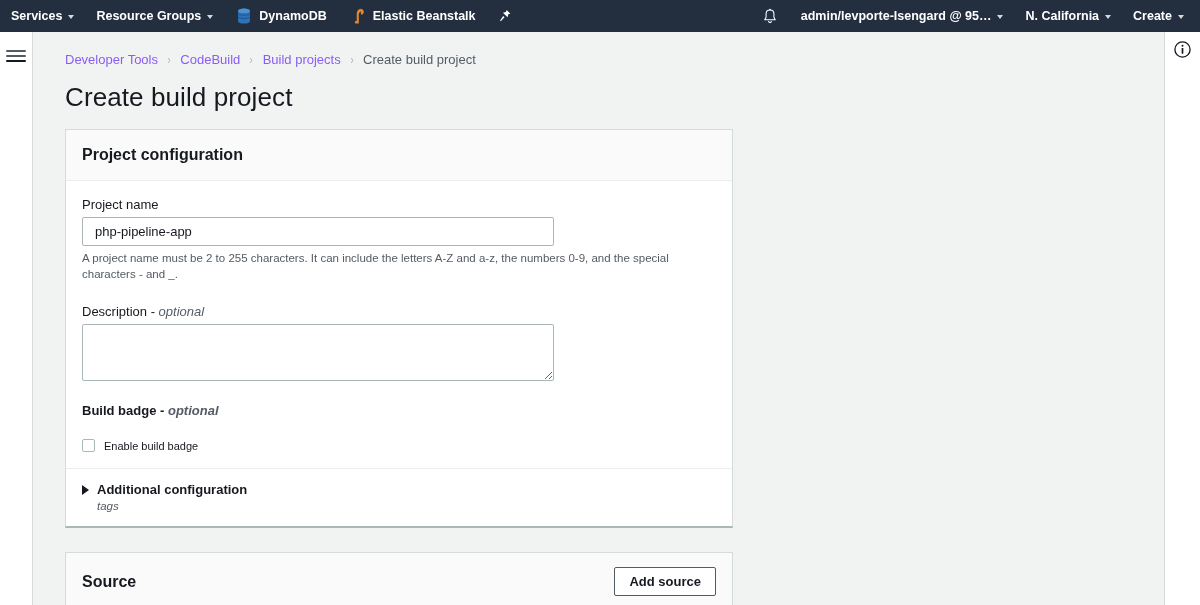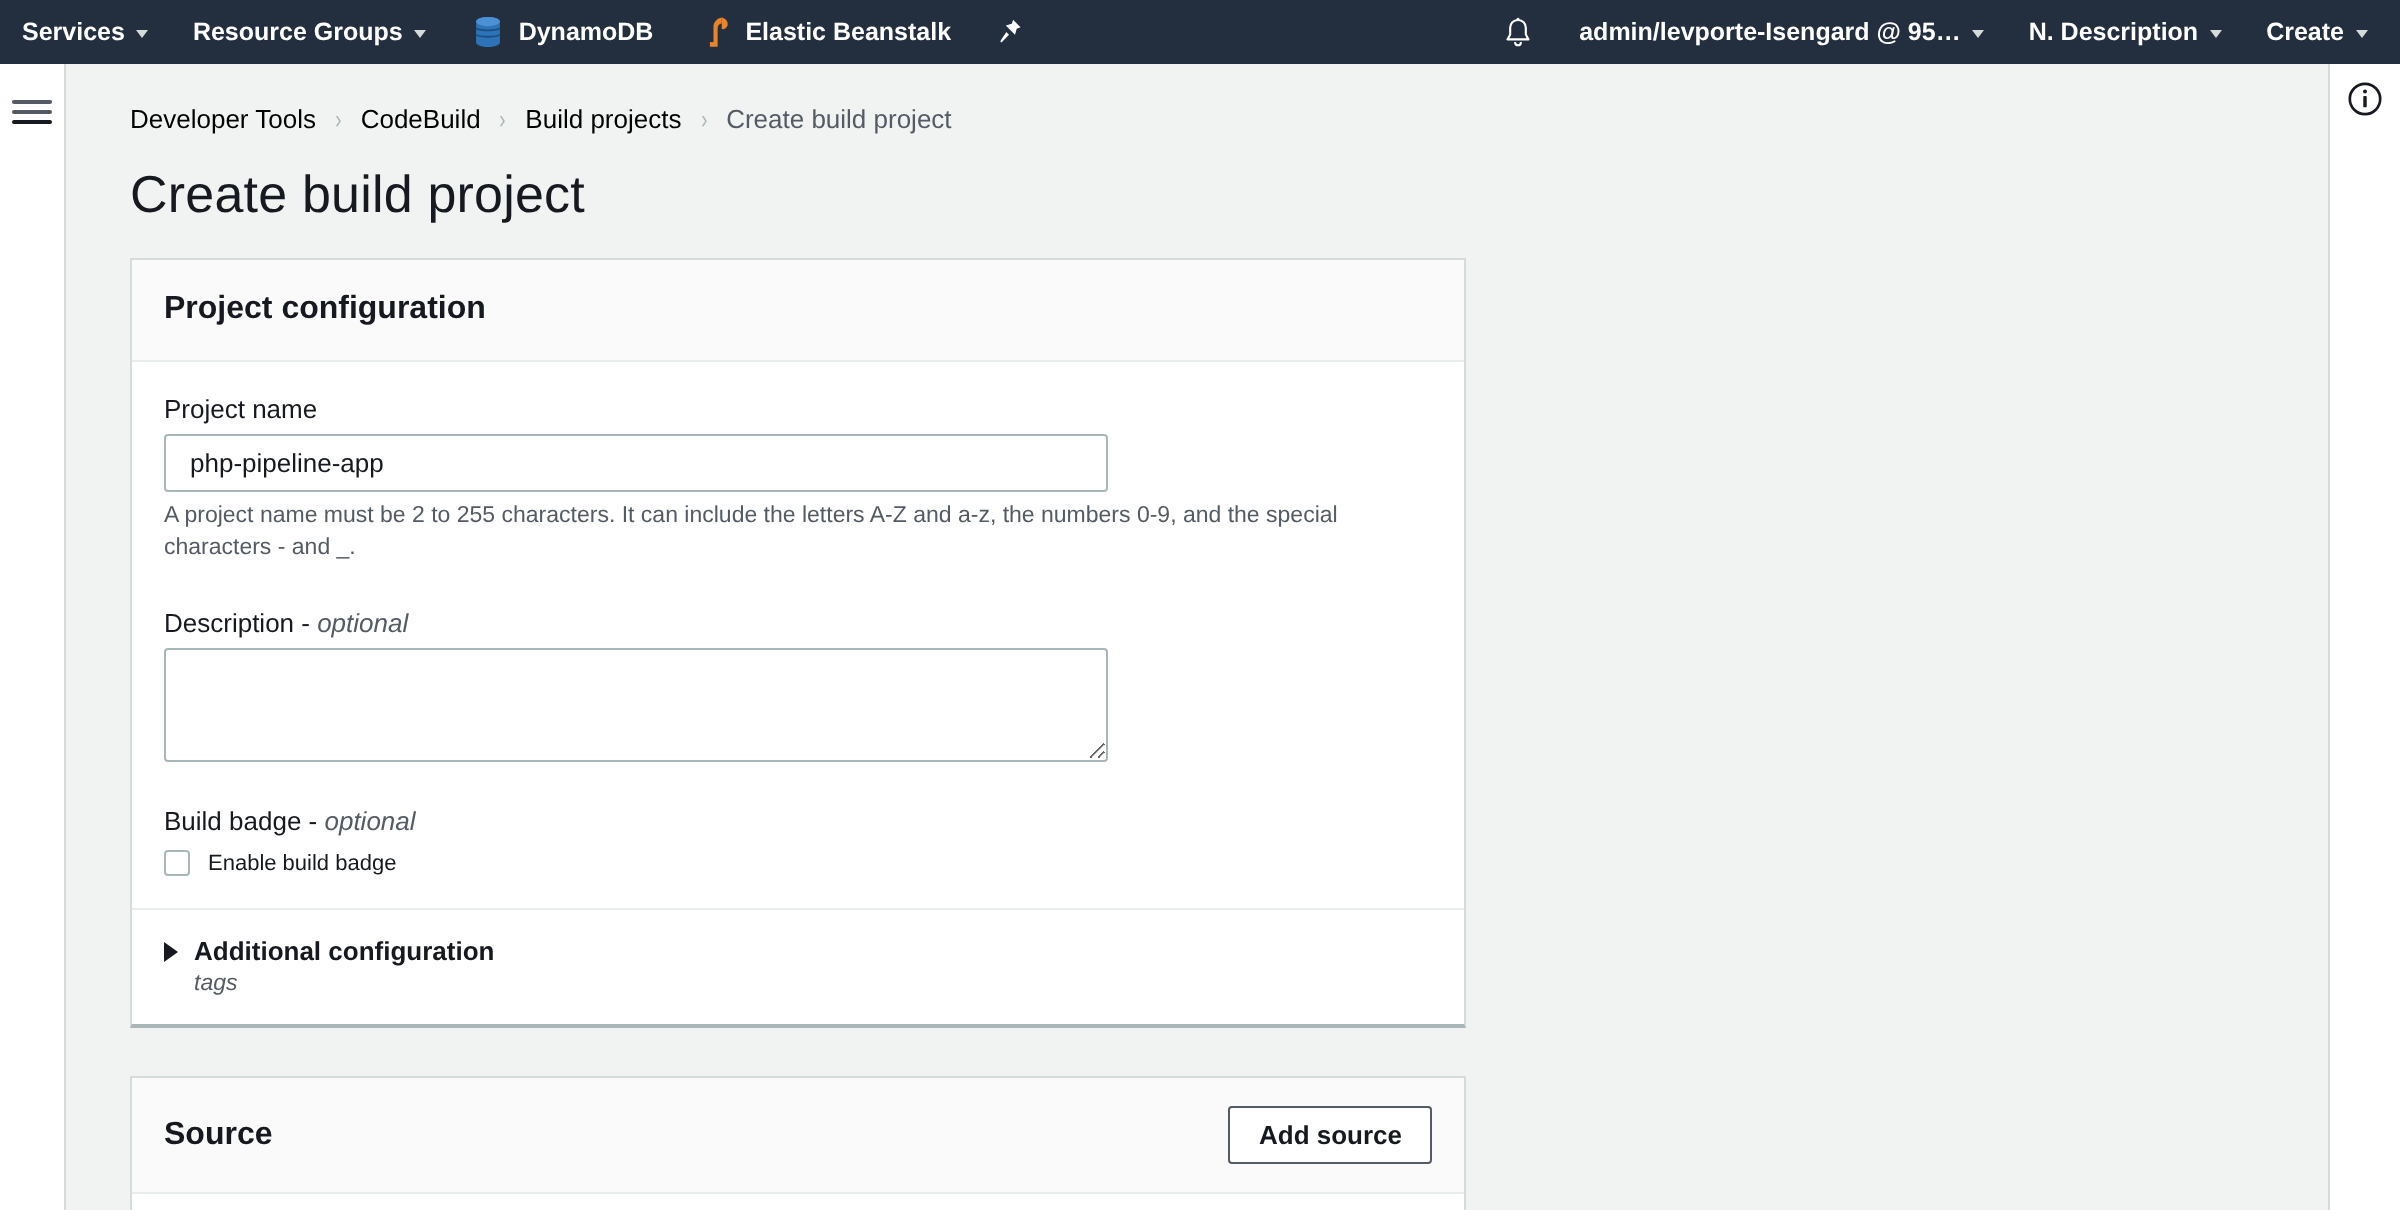--- a/index.html
+++ b/index.html
@@ -92,21 +92,21 @@
   }
   .info-icon { cursor: pointer; display: block; }
 
   
   #breadcrumb {
     display: flex; align-items: center;
     padding: 18px 0 0 0;
     font-size: 13px;
     height: 36px;
   }
-  .crumb { color: #000000; cursor: pointer; white-space: nowrap; }
+  .crumb { color: #8b5cf6; cursor: pointer; white-space: nowrap; }
   .crumb.current { color: #545b64; cursor: default; }
   .crumb-sep {
     color: #aab7b8; margin: 0 9px; font-size: 13px;
     transform: scaleX(.72); display: inline-block;
   }
 
   
   #page-title {
     font-size: 26px; font-weight: normal; color: #16191f;
     margin: 14px 0 16px 0; letter-spacing: .1px;
@@ -172,21 +172,22 @@
     font-size: 13px; color: #16191f;
     background: #ffffff;
     font-family: "Liberation Sans", sans-serif;
     resize: vertical;
     outline: none;
     display: block;
   }
 
   .group-label {
     font-size: 13px; color: #16191f;
-    margin: 22px 0 7px 0;
+    margin: 22px 0 21px 0;
+    font-weight: bold;
   }
   .group-label .opt { font-style: italic; color: #545b64; }
 
   .check-row { display: flex; align-items: center; gap: 9px; cursor: pointer; }
   .check-box {
     width: 13px; height: 13px; flex: none;
     border: 1px solid #aab7b8;
     border-radius: 2px;
     background: #ffffff;
   }
@@ -261,21 +262,21 @@
         <circle cx="9" cy="1.8" r="0.9" fill="#ffffff"></circle>
       </svg>
     </div>
 
     <div class="nav-item">
       <span>admin/levporte-Isengard @ 95…</span>
       <i class="caret"></i>
     </div>
 
     <div class="nav-item">
-      <span>N. Description</span>
+      <span>N. California</span>
       <i class="caret"></i>
     </div>
 
     <div class="nav-item" style="padding-right:16px;">
       <span>Create</span>
       <i class="caret"></i>
     </div>
   </div>
 </div>
 

